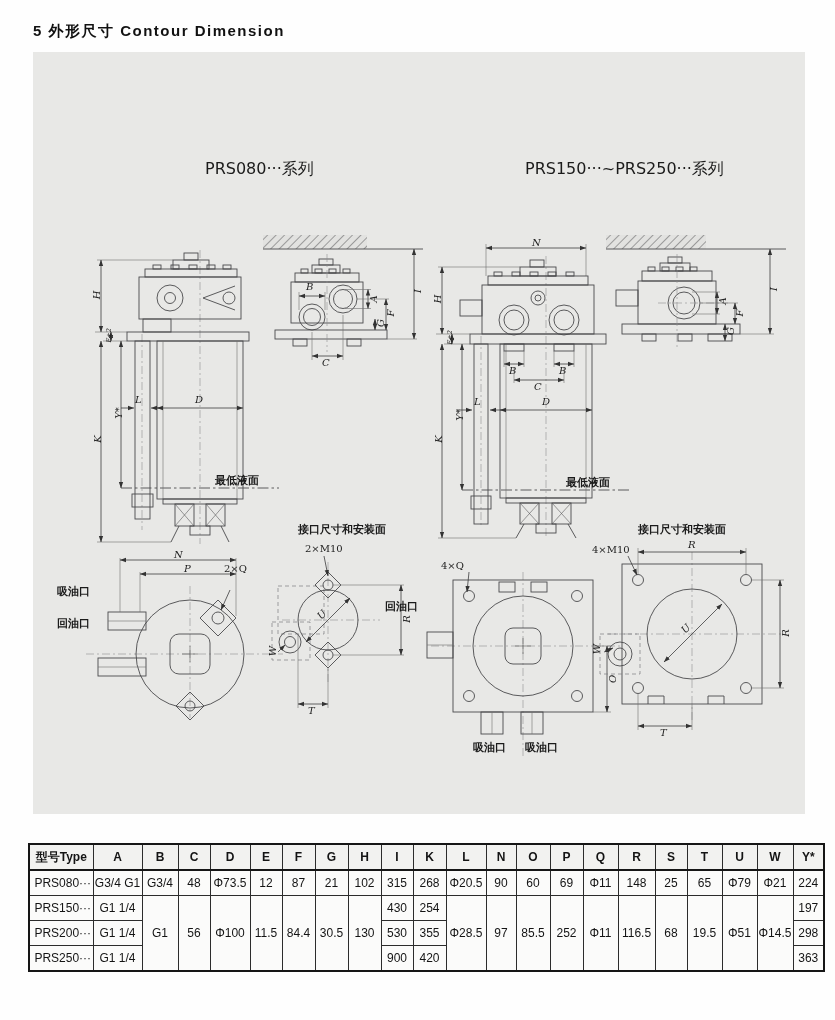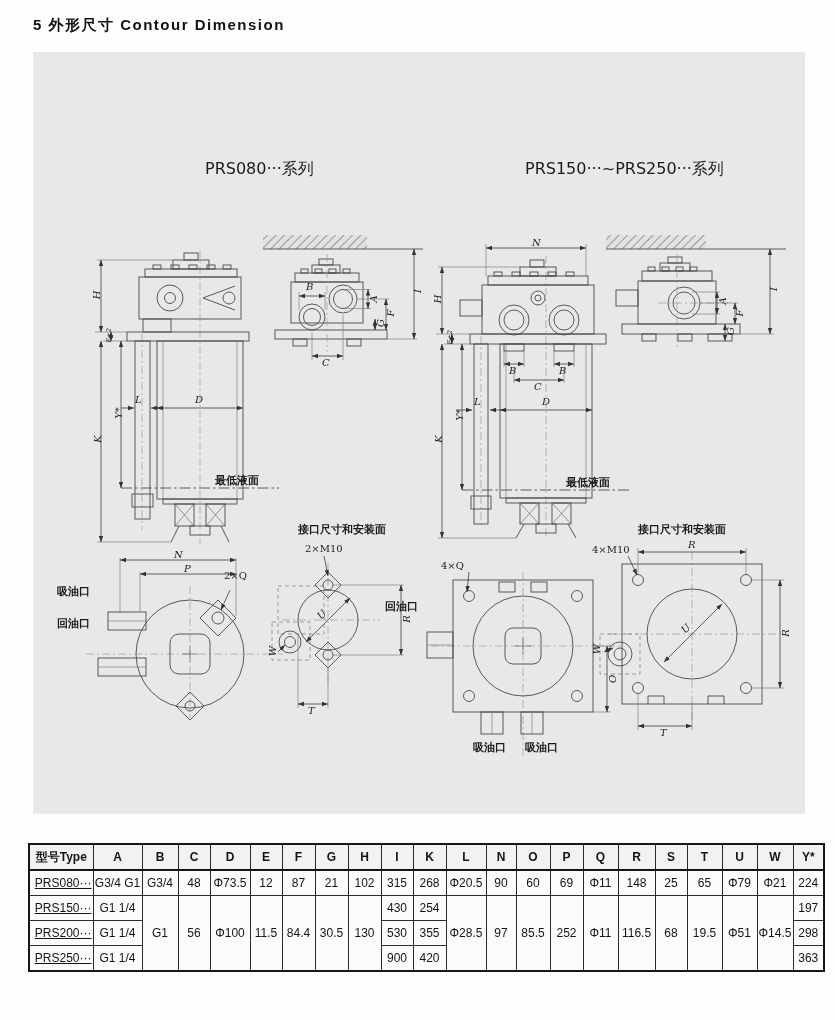--- a/index.html
+++ b/index.html
@@ -1,18 +1,18 @@
 <!DOCTYPE html>
 <html><head>
 <meta charset="utf-8">
 <style>
   html,body{margin:0;padding:0;background:#fff;}
   #page{position:relative;width:835px;height:1020px;background:#fefefe;overflow:hidden;
         font-family:"Liberation Sans",sans-serif;}
-  #title{position:absolute;left:33px;top:16px;font-size:15px;font-weight:bold;
+  #title{position:absolute;left:33px;top:22px;font-size:15px;font-weight:bold;
          letter-spacing:1.5px;color:#111;white-space:nowrap;}
   #panel{position:absolute;left:33px;top:52px;width:772px;height:762px;background:#e8e8e6;}
   .view{position:absolute;}
   .view svg{position:absolute;left:0;top:0;overflow:visible;}
   
   .ln{stroke:#4a4a4c;stroke-width:0.9;fill:none;}
   .thin{stroke:#6f6f71;stroke-width:0.6;fill:none;}
   .dimln{stroke:#3c3c3e;stroke-width:0.8;fill:none;}
   .cl{stroke:#8f8f90;stroke-width:0.6;fill:none;stroke-dasharray:8 3 2 3;}
   .lvl{stroke:#4d4d4f;stroke-width:0.9;fill:none;stroke-dasharray:11 3 2.5 3;}
@@ -27,21 +27,21 @@
        color:#1b1b1b;white-space:nowrap;line-height:1.15;}
   .series{font-weight:normal;font-size:16px;}
   .calloutsub{font:10px "DejaVu Serif",serif;font-style:normal;text-align:center;}
   
   #tblwrap{position:absolute;left:28px;top:843px;width:779px;}
   table{border-collapse:collapse;table-layout:fixed;width:779px;border:2px solid #161616;}
   th,td{border:1px solid #2c2c2c;text-align:center;vertical-align:middle;
         font-size:12px;color:#141414;height:24px;padding:0 1px;overflow:hidden;}
   th{font-weight:bold;border-bottom:2px solid #161616;background:#f2f2f0;}
   td{background:#fbfbfa;}
-  .mdl{text-align:right;padding-left:4px;text-decoration:underline;}
+  .mdl{text-align:center;padding-left:4px;}
 </style>
 </head>
 <body>
 
 <div id="page">
 
   <div id="title">5 外形尺寸 Contour Dimension</div>
 
   <svg width="0" height="0" style="position:absolute">
     <defs>
@@ -176,21 +176,21 @@
           <line class="xln" x1="112" y1="96" x2="112" y2="112"></line>
         <line class="thin" x1="42" y1="62" x2="42" y2="8"></line>
           <line class="thin" x1="158" y1="66" x2="158" y2="8"></line>
         <line class="dimln" x1="42" y1="10" x2="158" y2="10" marker-start="url(#ar)" marker-end="url(#ar)"></line>
         <line class="thin" x1="62" y1="62" x2="62" y2="22"></line>
         <line class="dimln" x1="62" y1="24" x2="158" y2="24" marker-start="url(#ar)" marker-end="url(#ar)"></line>
         <line class="dimln" x1="152" y1="40" x2="143" y2="60" marker-end="url(#ar)"></line>
       </svg>
       <span class="dim" style="left:96px;top:0px">N</span>
       <span class="dim" style="left:106px;top:14px">P</span>
-      <span class="dim calloutsub" style="left:146px;top:20px">2×Q</span>
+      <span class="dim calloutsub" style="left:146px;top:13px">2×Q</span>
     </div>
     <span class="cjk" style="left:24px;top:534px">吸油口</span>
     <span class="cjk" style="left:24px;top:566px">回油口</span>
 
     <div class="view" style="left:235px;top:470px;width:185px;height:195px">
       <svg width="185" height="195">
         <rect class="dash" x="4" y="100" width="38" height="38"></rect>
         <rect class="dash" x="10" y="64" width="46" height="48"></rect>
         <line class="cl" x1="14" y1="98" x2="112" y2="98"></line>
         <line class="cl" x1="60" y1="40" x2="60" y2="160"></line>

